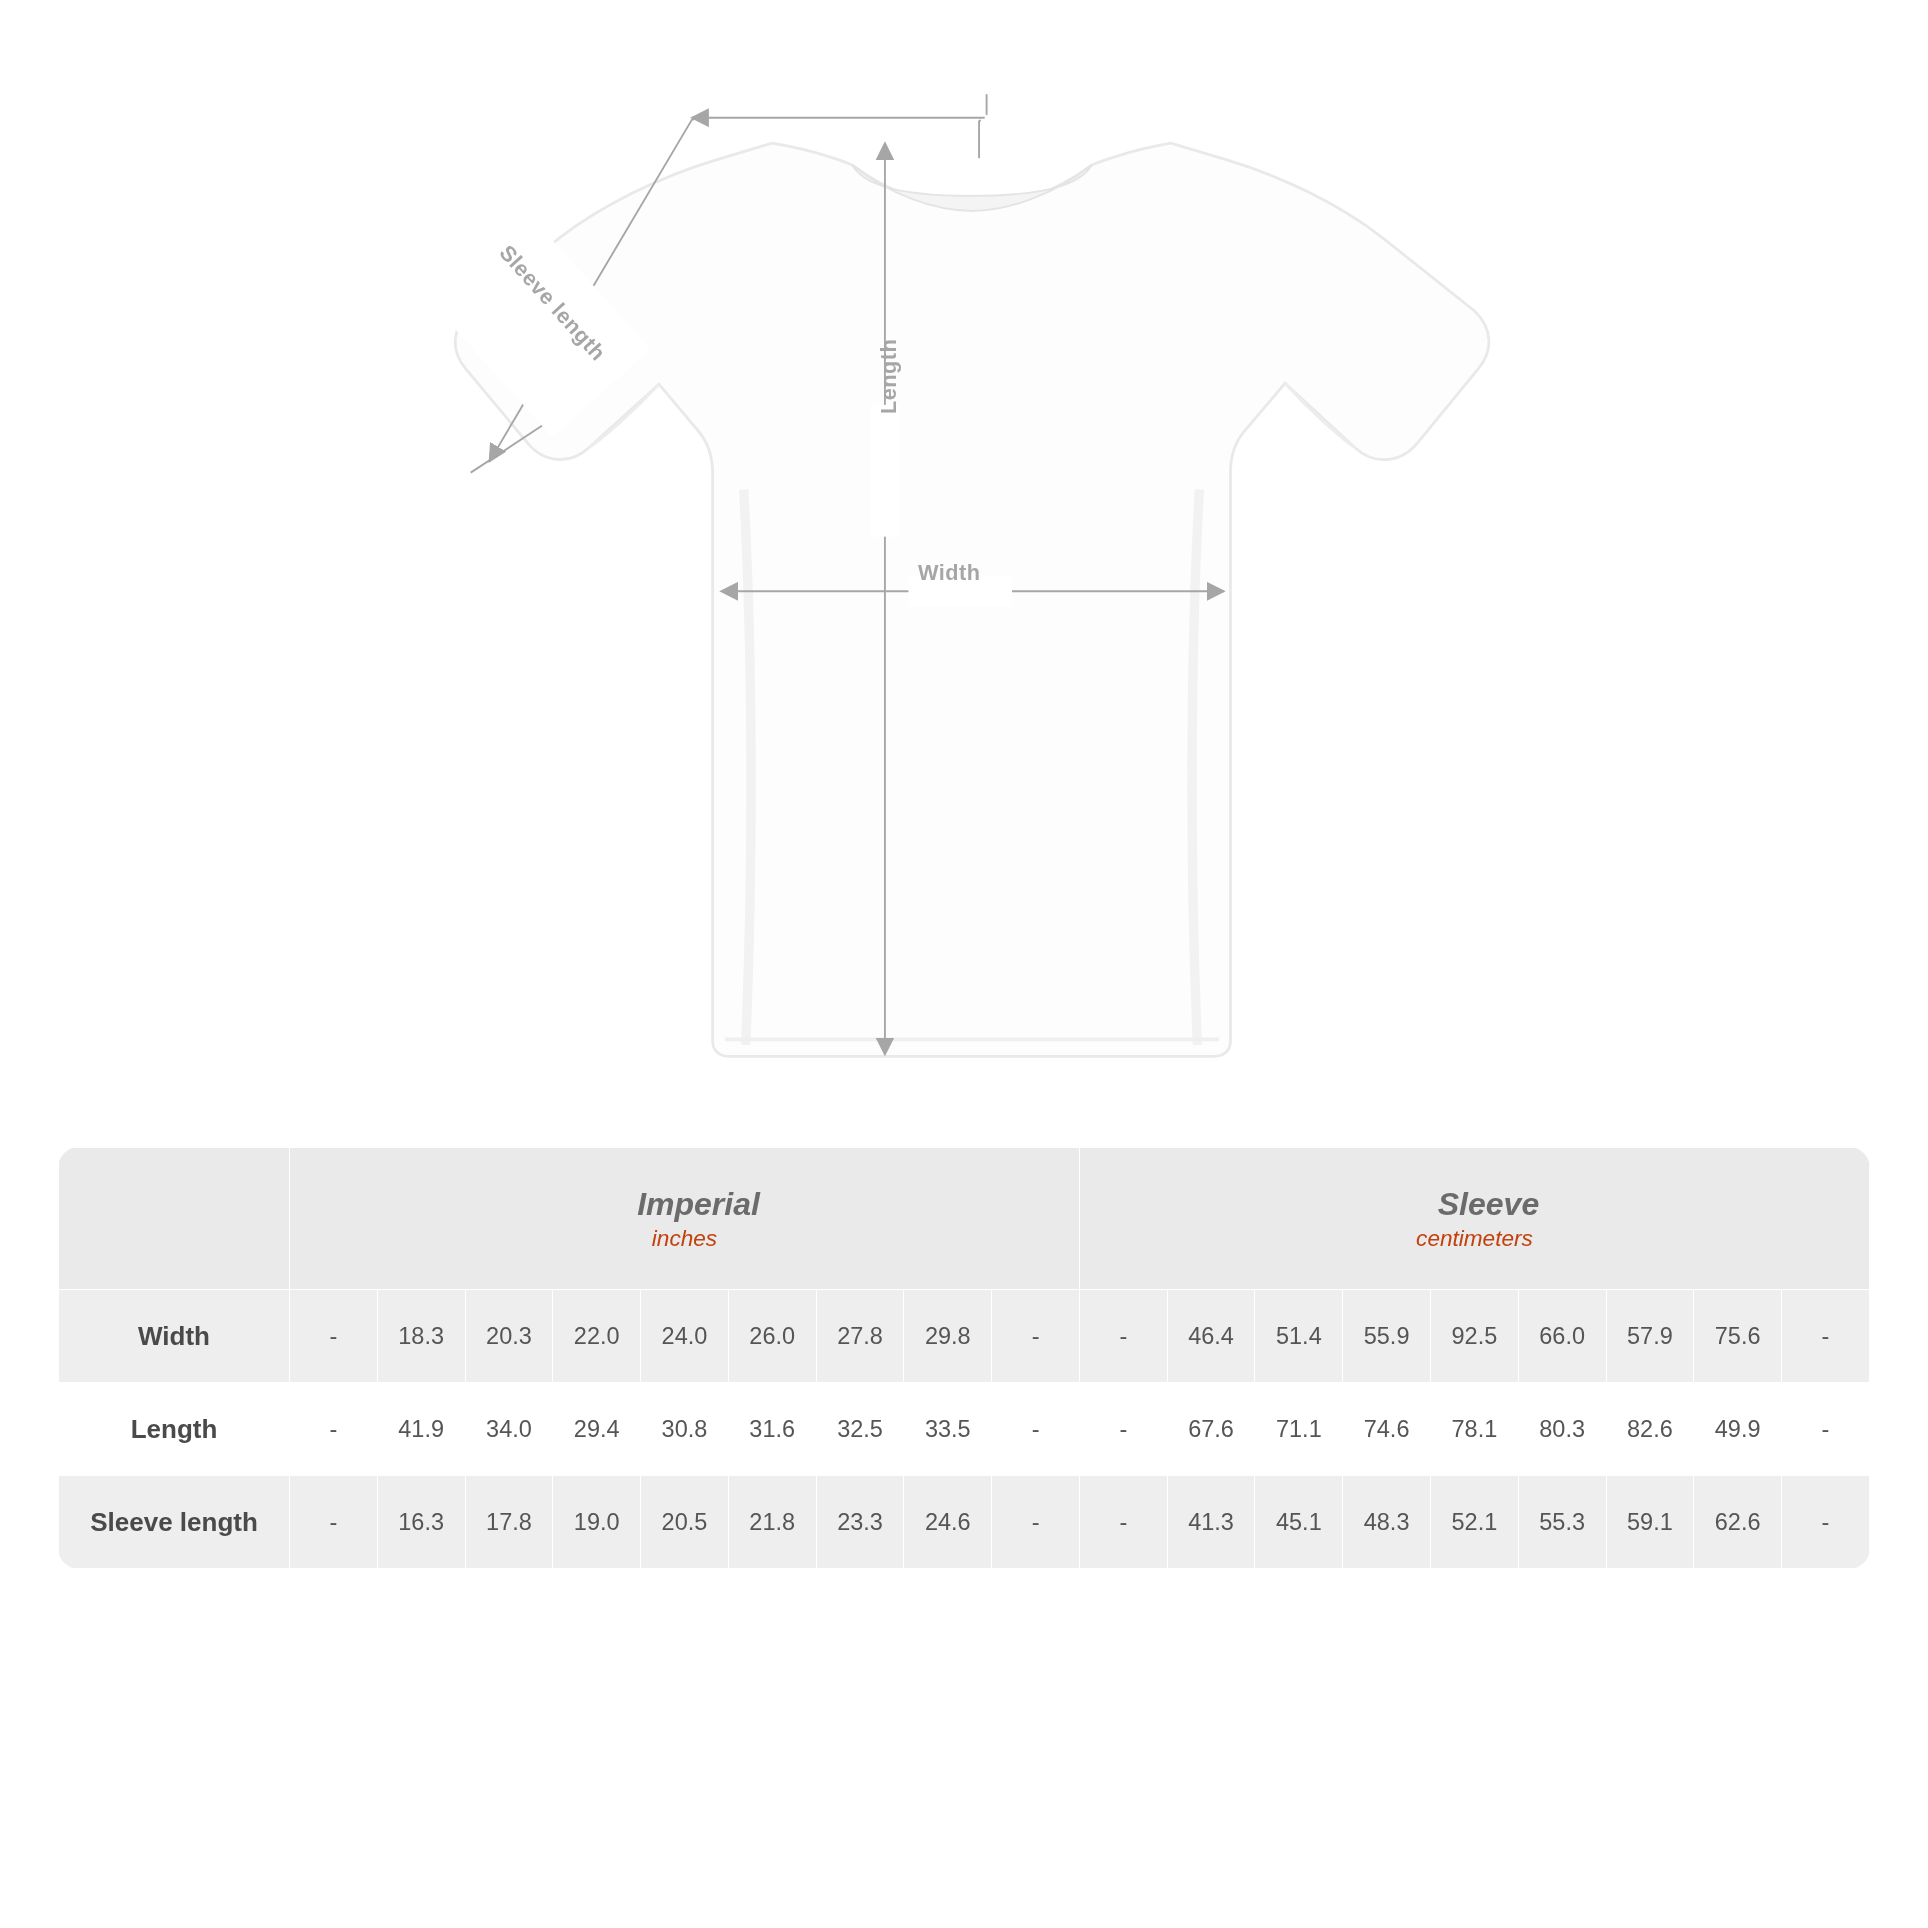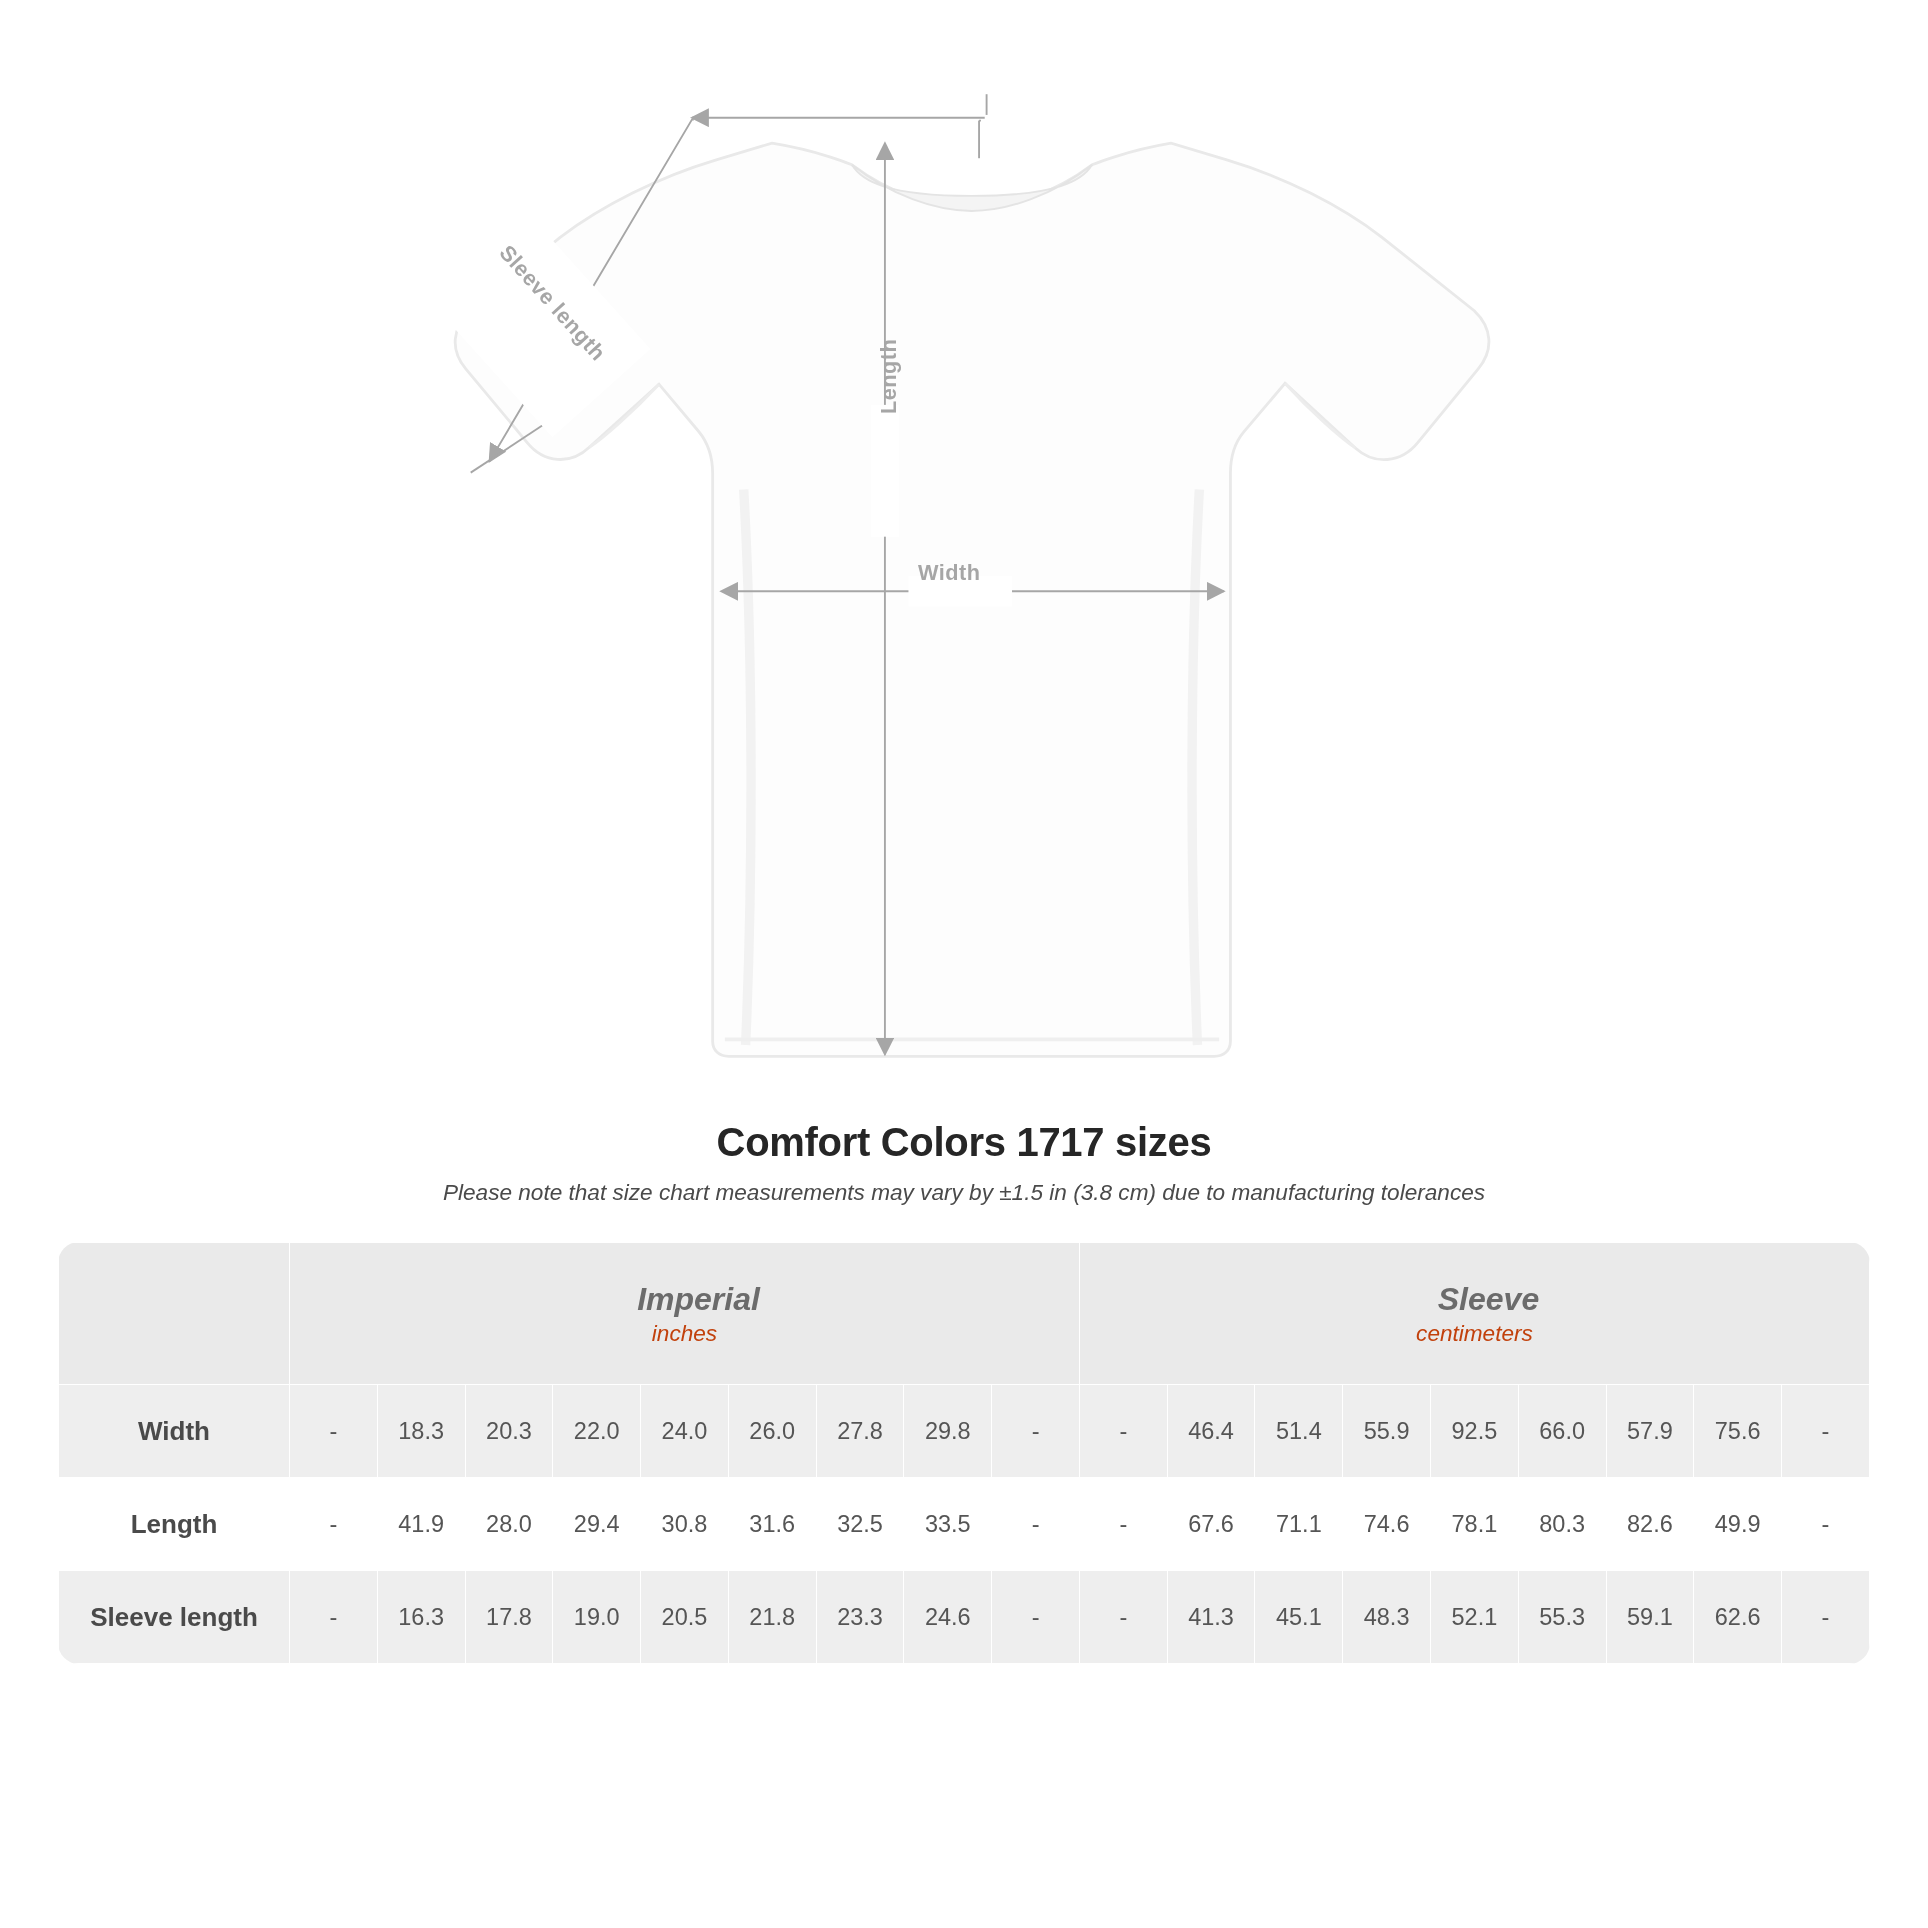--- a/index.html
+++ b/index.html
@@ -218,24 +218,20 @@
         <line x1="500" y1="502" x2="576" y2="452" stroke="#a6a6a6" stroke-width="2"></line>
         <rect x="540" y="250" width="160" height="140" fill="#ffffff" transform="rotate(48 560 300)"></rect>
       </g>
     </svg>
 
     <div class="dim-label" id="label-width">Width</div>
     <div class="dim-label" id="label-length">Length</div>
     <div class="dim-label" id="label-sleeve">Sleeve length</div>
   </div>
 
-  <div class="title-block">
-    <h1 class="chart-title">Comfort Colors 1717 sizes</h1>
-    <p class="chart-note">Please note that size chart measurements may vary by ±1.5 in (3.8 cm) due to manufacturing tolerances</p>
-  </div>
 
   <div class="table-wrap">
     <table class="size-table">
       <colgroup>
         <col class="col-label">
         <col class="col-data">
           <col class="col-data">
           <col class="col-data">
           <col class="col-data">
         <col class="col-data">
@@ -287,21 +283,21 @@
           <td>66.0</td>
           <td>57.9</td>
           <td>75.6</td>
           <td>-</td>
         </tr>
 
         <tr class="data-row">
           <td class="row-head">Length</td>
           <td>-</td>
           <td>41.9</td>
-          <td>28.0</td>
+          <td>34.0</td>
           <td>29.4</td>
           <td>30.8</td>
           <td>31.6</td>
           <td>32.5</td>
           <td>33.5</td>
           <td>-</td>
           <td>-</td>
           <td>67.6</td>
           <td>71.1</td>
           <td>74.6</td>

